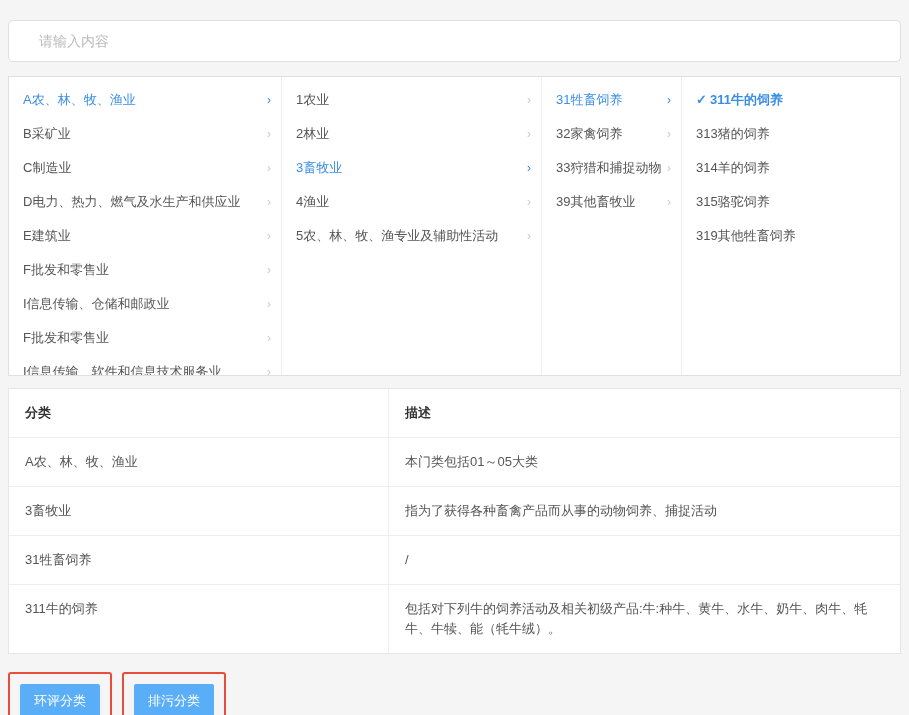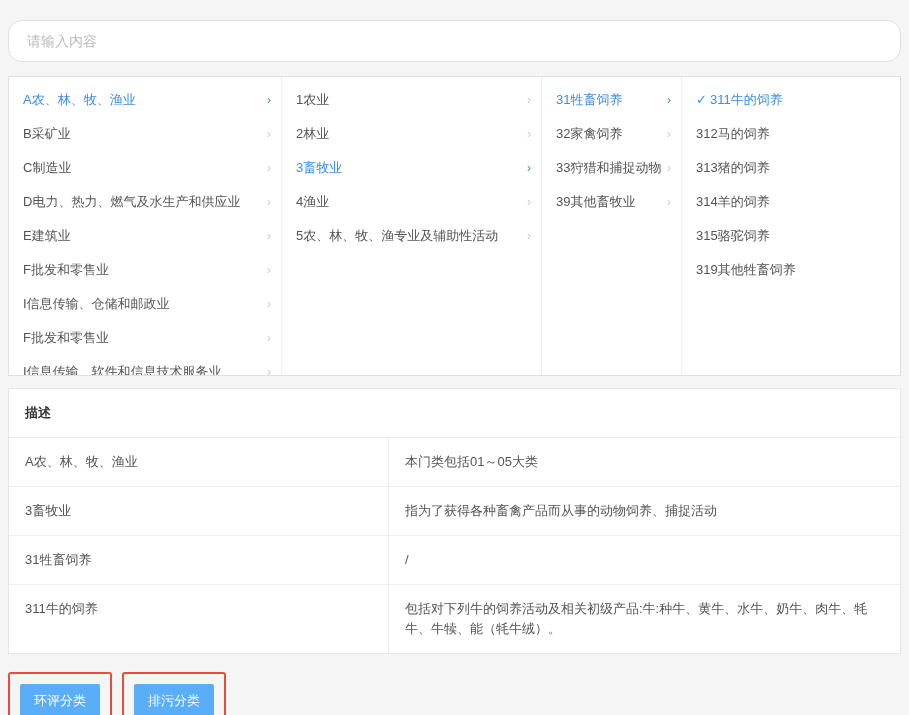--- a/index.html
+++ b/index.html
@@ -11,22 +11,22 @@
       width: 909px;
     }
     .header-bar {
       height: 12px;
       background: #f5f5f5;
     }
     .search-box {
       margin: 8px 8px 0 8px;
       background: #fff;
       border: 1px solid #e0e0e0;
-      border-radius: 14px;
-      padding: 12px 18px;
+      border-radius: 5px;
+      padding: 12px 30px;
     }
     .search-box input {
       width: 100%;
       border: none;
       outline: none;
       font-size: 14px;
       color: #333;
     }
     .search-box input::placeholder { color: #bbb; }
 
@@ -52,21 +52,21 @@
     .item {
       display: flex;
       align-items: center;
       justify-content: space-between;
       padding: 8px 10px 8px 14px;
       cursor: pointer;
       color: #555;
       line-height: 18px;
     }
     .item.active { color: #3a8ee6; font-weight: 500; }
-    .item.selected { color: #3a8ee6; font-weight: 400; }
+    .item.selected { color: #3a8ee6; font-weight: 700; }
     .item .label {}
     .chevron {
       color: #ccc;
       font-size: 12px;
     }
     .item.active .chevron { color: #3a8ee6; }
     .check {
       display: inline-block;
       margin-right: 3px;
       color: #3a8ee6;
@@ -202,39 +202,37 @@
       <div class="item">
         <span class="label">39其他畜牧业</span>
         <span class="chevron">›</span>
       </div>
     </div>
   <div class="col col4" id="col4">
       <div class="item selected">
         <span class="label"><span class="check">✓</span>311牛的饲养</span>
       </div>
       <div class="item">
-        <span class="label">312马的饲养</span>
-      </div>
-      <div class="item">
         <span class="label">313猪的饲养</span>
       </div>
       <div class="item">
         <span class="label">314羊的饲养</span>
       </div>
       <div class="item">
         <span class="label">315骆驼饲养</span>
       </div>
       <div class="item">
         <span class="label">319其他牲畜饲养</span>
       </div>
     </div>
 </div>
 
 <div class="desc-panel">
   <div class="desc-row header">
+    <div class="desc-cell left">分类</div>
     <div class="desc-cell right">描述</div>
   </div>
   <div id="desc-rows">
       <div class="desc-row">
         <div class="desc-cell left">A农、林、牧、渔业</div>
         <div class="desc-cell right">本门类包括01～05大类</div>
       </div>
       <div class="desc-row">
         <div class="desc-cell left">3畜牧业</div>
         <div class="desc-cell right">指为了获得各种畜禽产品而从事的动物饲养、捕捉活动</div>

